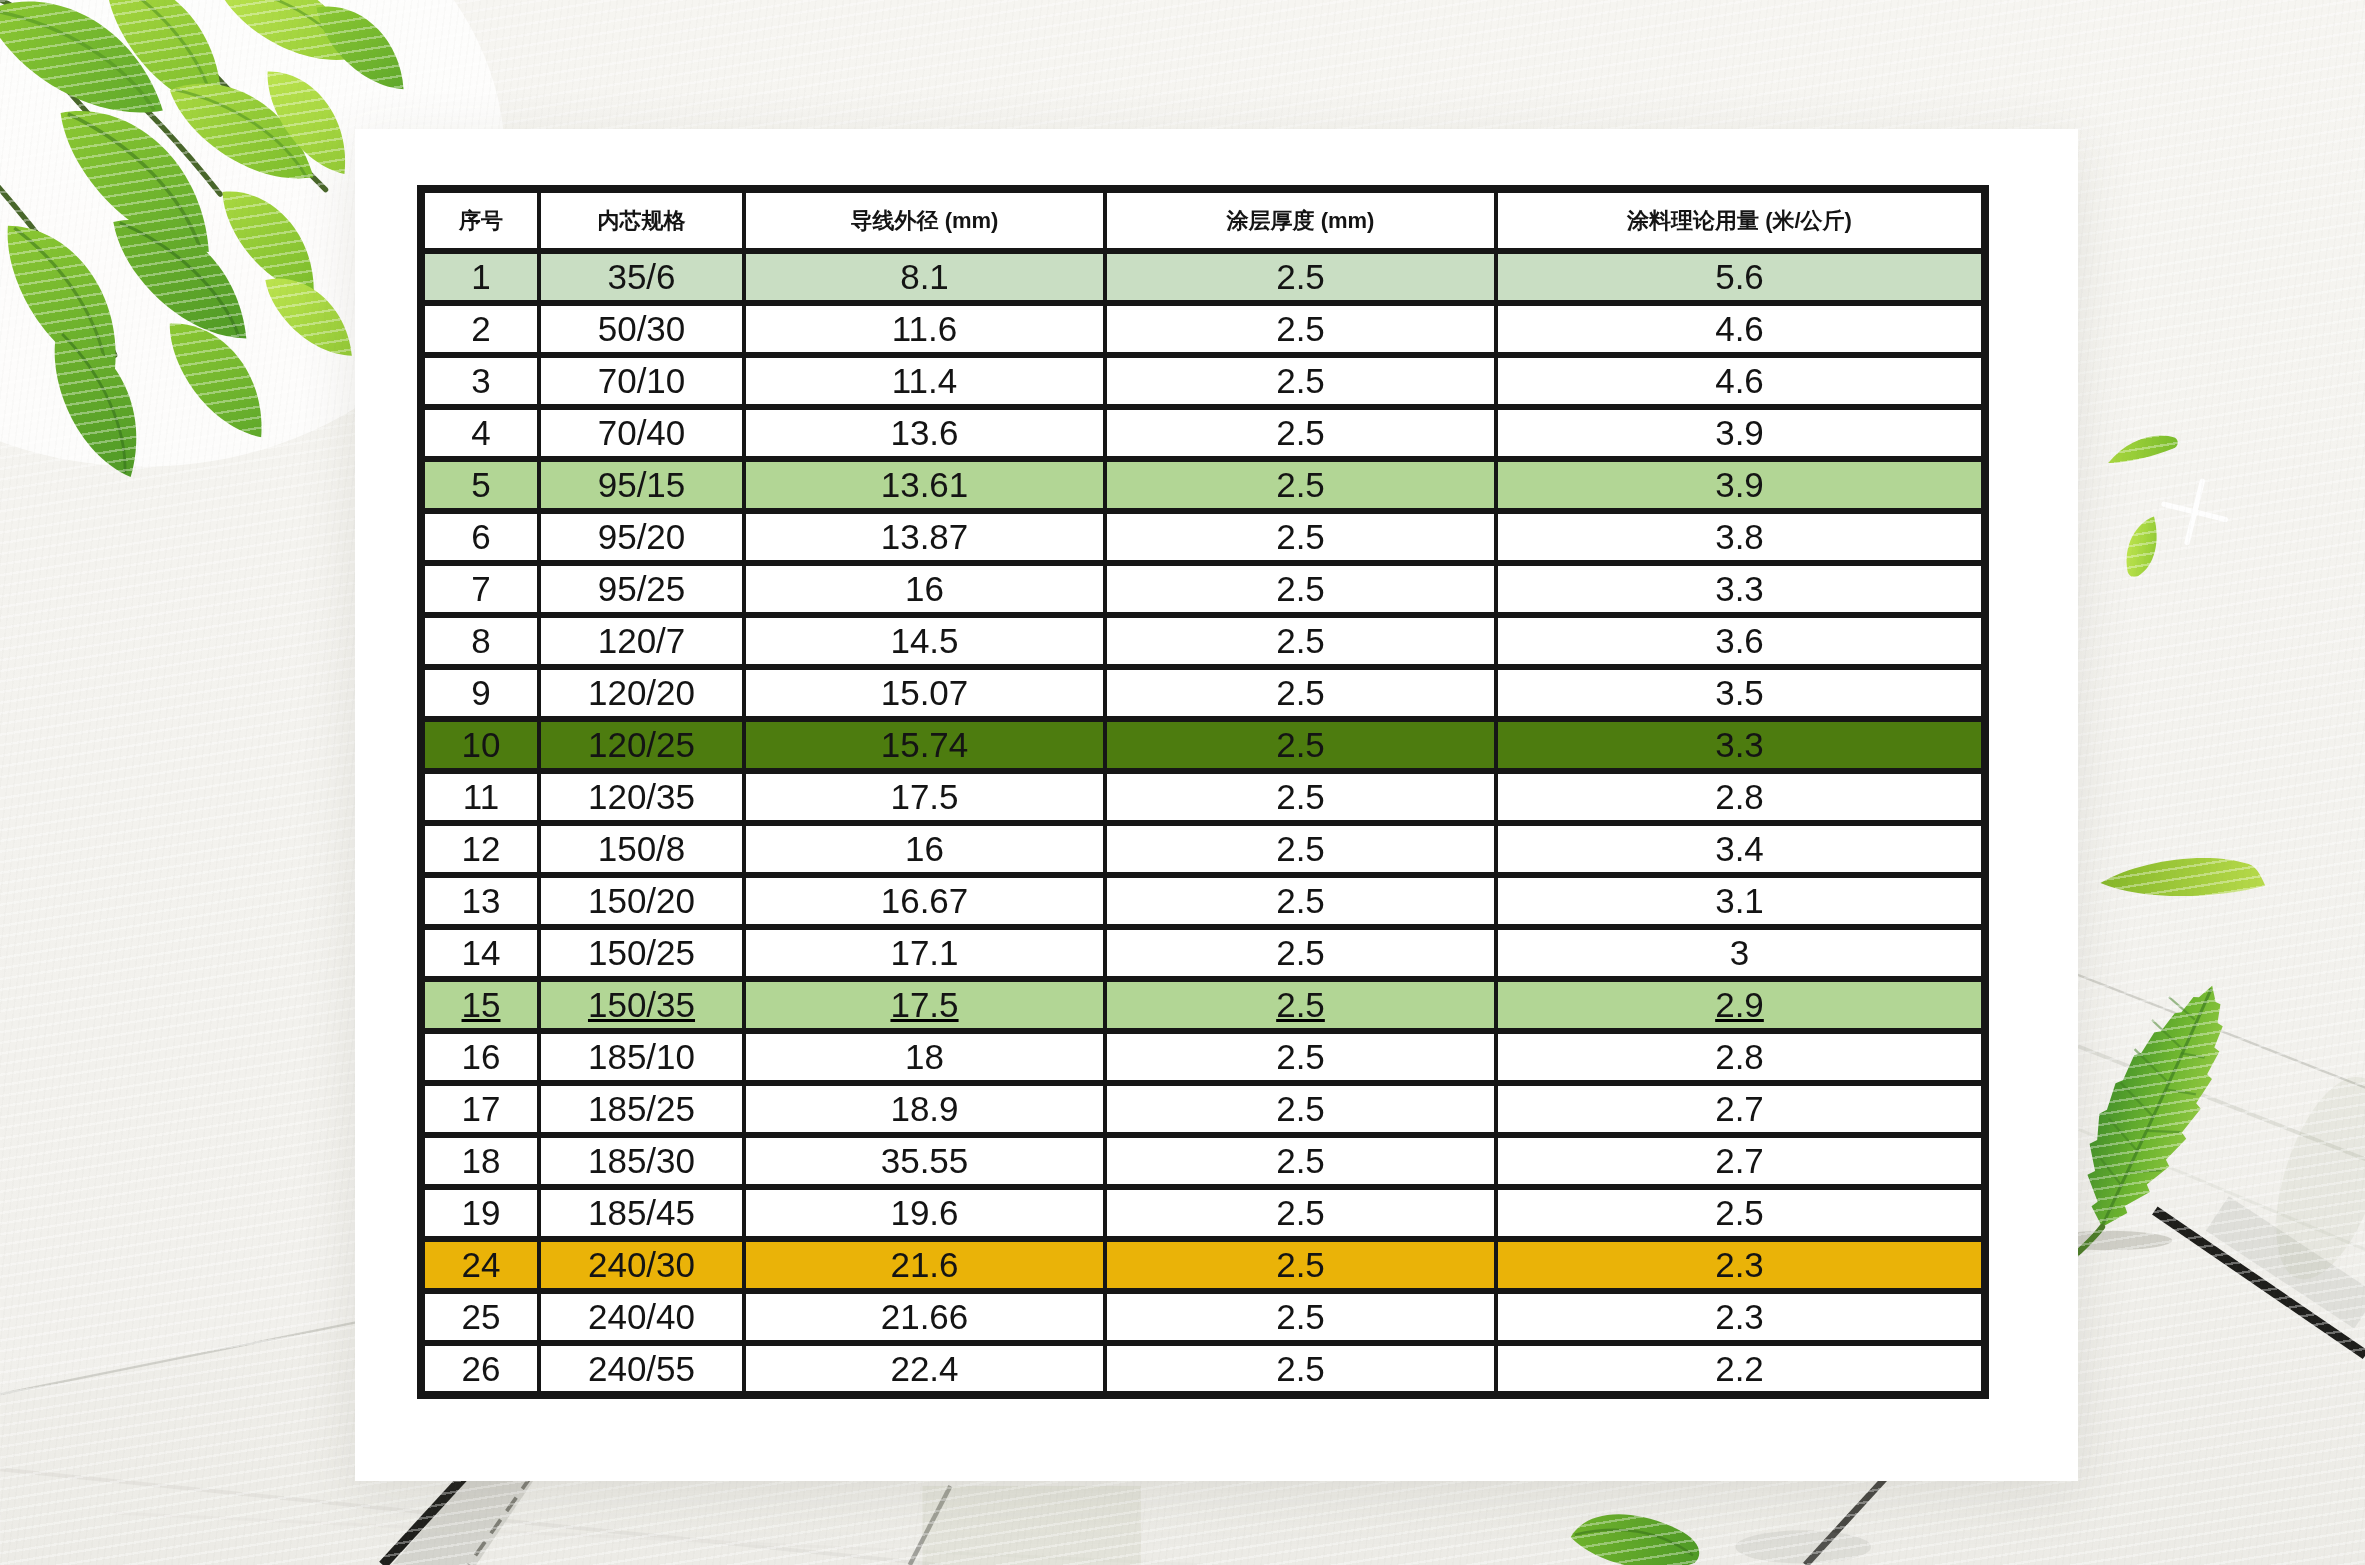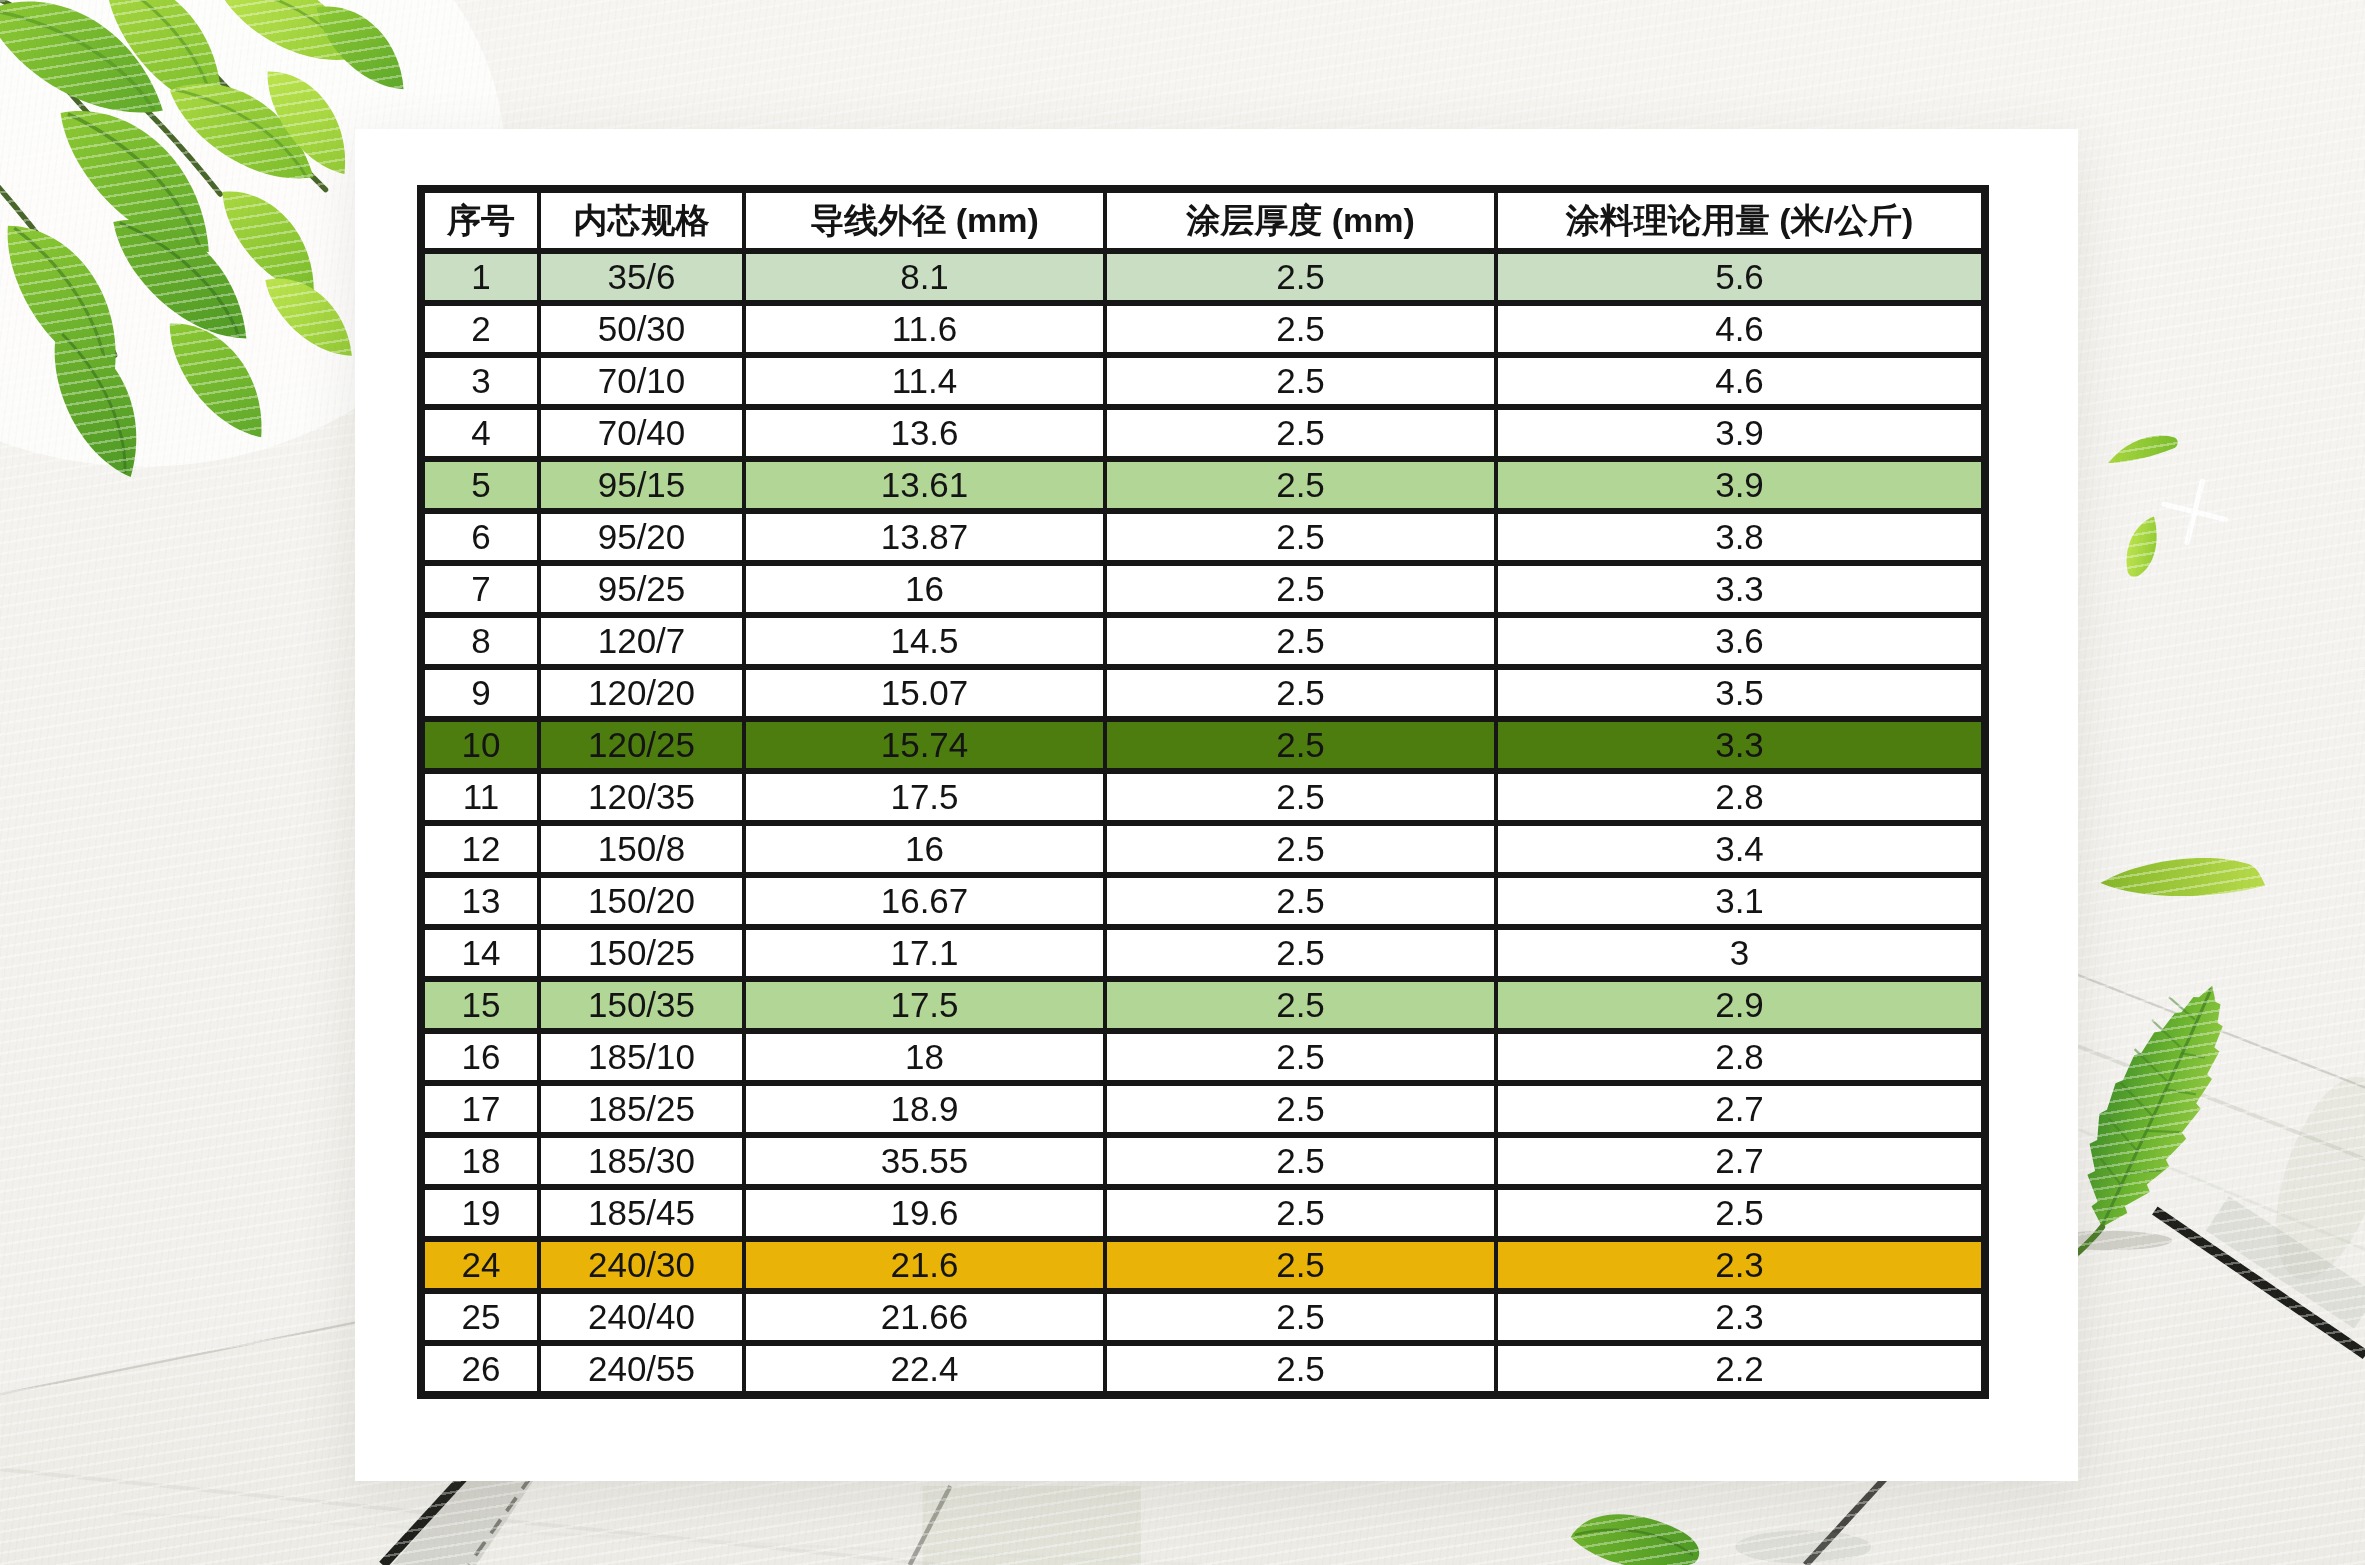--- a/index.html
+++ b/index.html
@@ -30,21 +30,21 @@
   }
   table.spec th, table.spec td{
     border:4.5px solid #161616;
     border-top-width:6px;border-bottom-width:6px;
     text-align:center;vertical-align:middle;
     color:#141414;
     padding:0;
     overflow:hidden;white-space:nowrap;
   }
   table.spec thead tr{height:62px;background:#ffffff;}
-  table.spec th{font-size:34px;font-weight:700;letter-spacing:0px;}
+  table.spec th{font-size:22px;font-weight:700;letter-spacing:0px;}
   table.spec tbody tr{height:52px;background:#ffffff;}
   table.spec td{font-size:35px;font-weight:400;}
 </style>
 </head>
 <body>
 
 <div class="page">
 
   <svg class="bg-svg" width="2366" height="1565" viewBox="0 0 3142 2079" aria-hidden="true">
     <defs>
@@ -328,21 +328,21 @@
             <td>2.5</td>
             <td>3.1</td>
           </tr>
           <tr>
             <td>14</td>
             <td>150/25</td>
             <td>17.1</td>
             <td>2.5</td>
             <td>3</td>
           </tr>
-          <tr style="background: rgb(178, 214, 149);">
+          <tr style="background: rgb(178, 214, 149); text-decoration: underline;">
             <td>15</td>
             <td>150/35</td>
             <td>17.5</td>
             <td>2.5</td>
             <td>2.9</td>
           </tr>
           <tr>
             <td>16</td>
             <td>185/10</td>
             <td>18</td>

